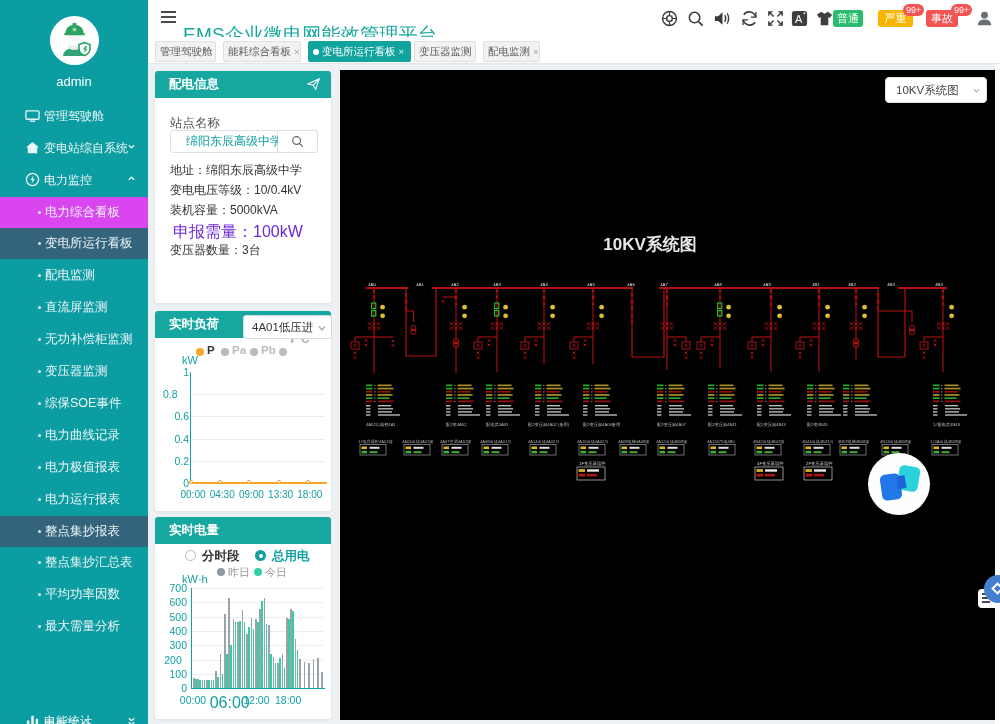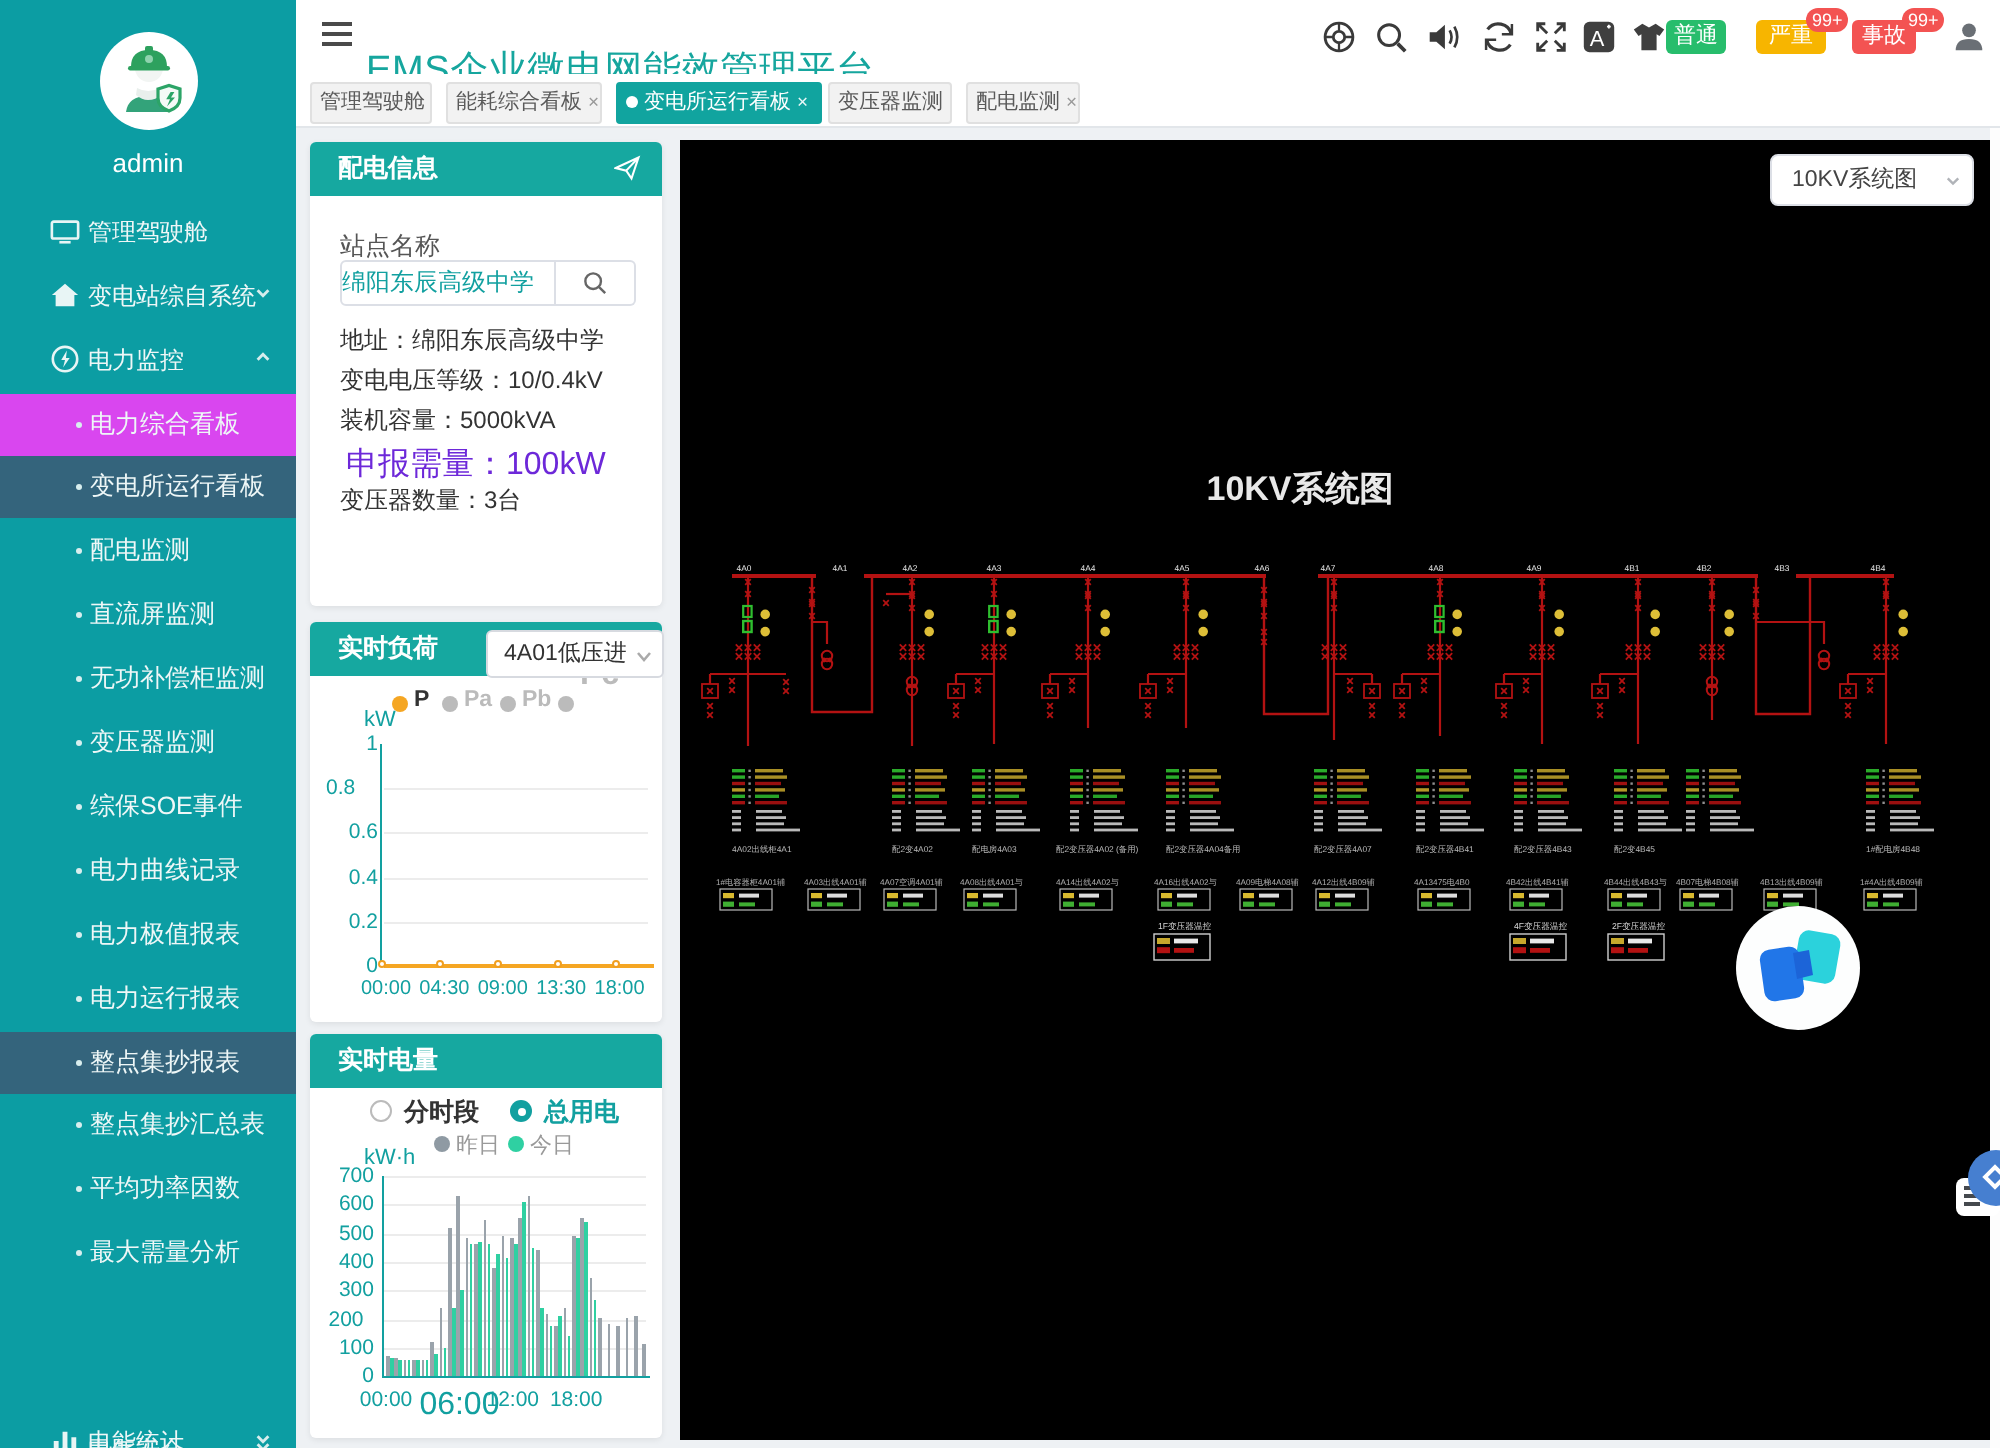--- a/index.html
+++ b/index.html
@@ -206,21 +206,21 @@
   <div class="tab" style="left:335px;width:57px">配电监测<span class="x">×</span></div>
 </div>
 
 <div class="panel" id="p1" style="top:71px;height:232px">
   <div class="phead">配电信息
     <svg style="position:absolute;right:10px;top:6px;width:14px;height:14px;fill:none;stroke:#fff;stroke-width:1.2" viewBox="0 0 16 16">
         <path d="M1 8 L14 2 L10 14 L7 9.5 Z M7 9.5 L14 2"></path>
       </svg>
   </div>
   <div style="position:absolute;left:15px;top:44px;font-size:12.5px;color:#555">站点名称</div>
-  <div style="position:absolute;left:15px;top:59px;width:108px;height:23px;border:1px solid #dcdfe6;border-radius:3px 0 0 3px;font-size:12px;color:#12a0a0;line-height:21px;padding-left:0;white-space:nowrap">绵阳东辰高级中学</div>
+  <div style="position:absolute;left:15px;top:59px;width:108px;height:23px;border:1px solid #dcdfe6;border-radius:3px 0 0 3px;font-size:12px;color:#12a0a0;line-height:21px;padding-left:15px;white-space:nowrap">绵阳东辰高级中学</div>
   <div style="position:absolute;left:123px;top:59px;width:40px;height:23px;border:1px solid #dcdfe6;border-left:none;border-radius:0 3px 3px 0;background:#fff">
     <svg style="position:absolute;left:13px;top:4px;width:13px;height:13px;fill:none;stroke:#666;stroke-width:1.3" viewBox="0 0 14 14">
         <circle cx="6" cy="6" r="4.2"></circle>
         <path d="M9.2 9.2 L12.5 12.5"></path>
       </svg>
   </div>
   <div style="position:absolute;left:15px;top:91px;font-size:12px;color:#333">地址：绵阳东辰高级中学</div>
   <div style="position:absolute;left:15px;top:111px;font-size:12px;color:#333">变电电压等级：10/0.4kV</div>
   <div style="position:absolute;left:15px;top:131px;font-size:12px;color:#333">装机容量：5000kVA</div>
   <div style="position:absolute;left:18px;top:151px;font-size:16px;color:#6d28d9">申报需量：100kW</div>

